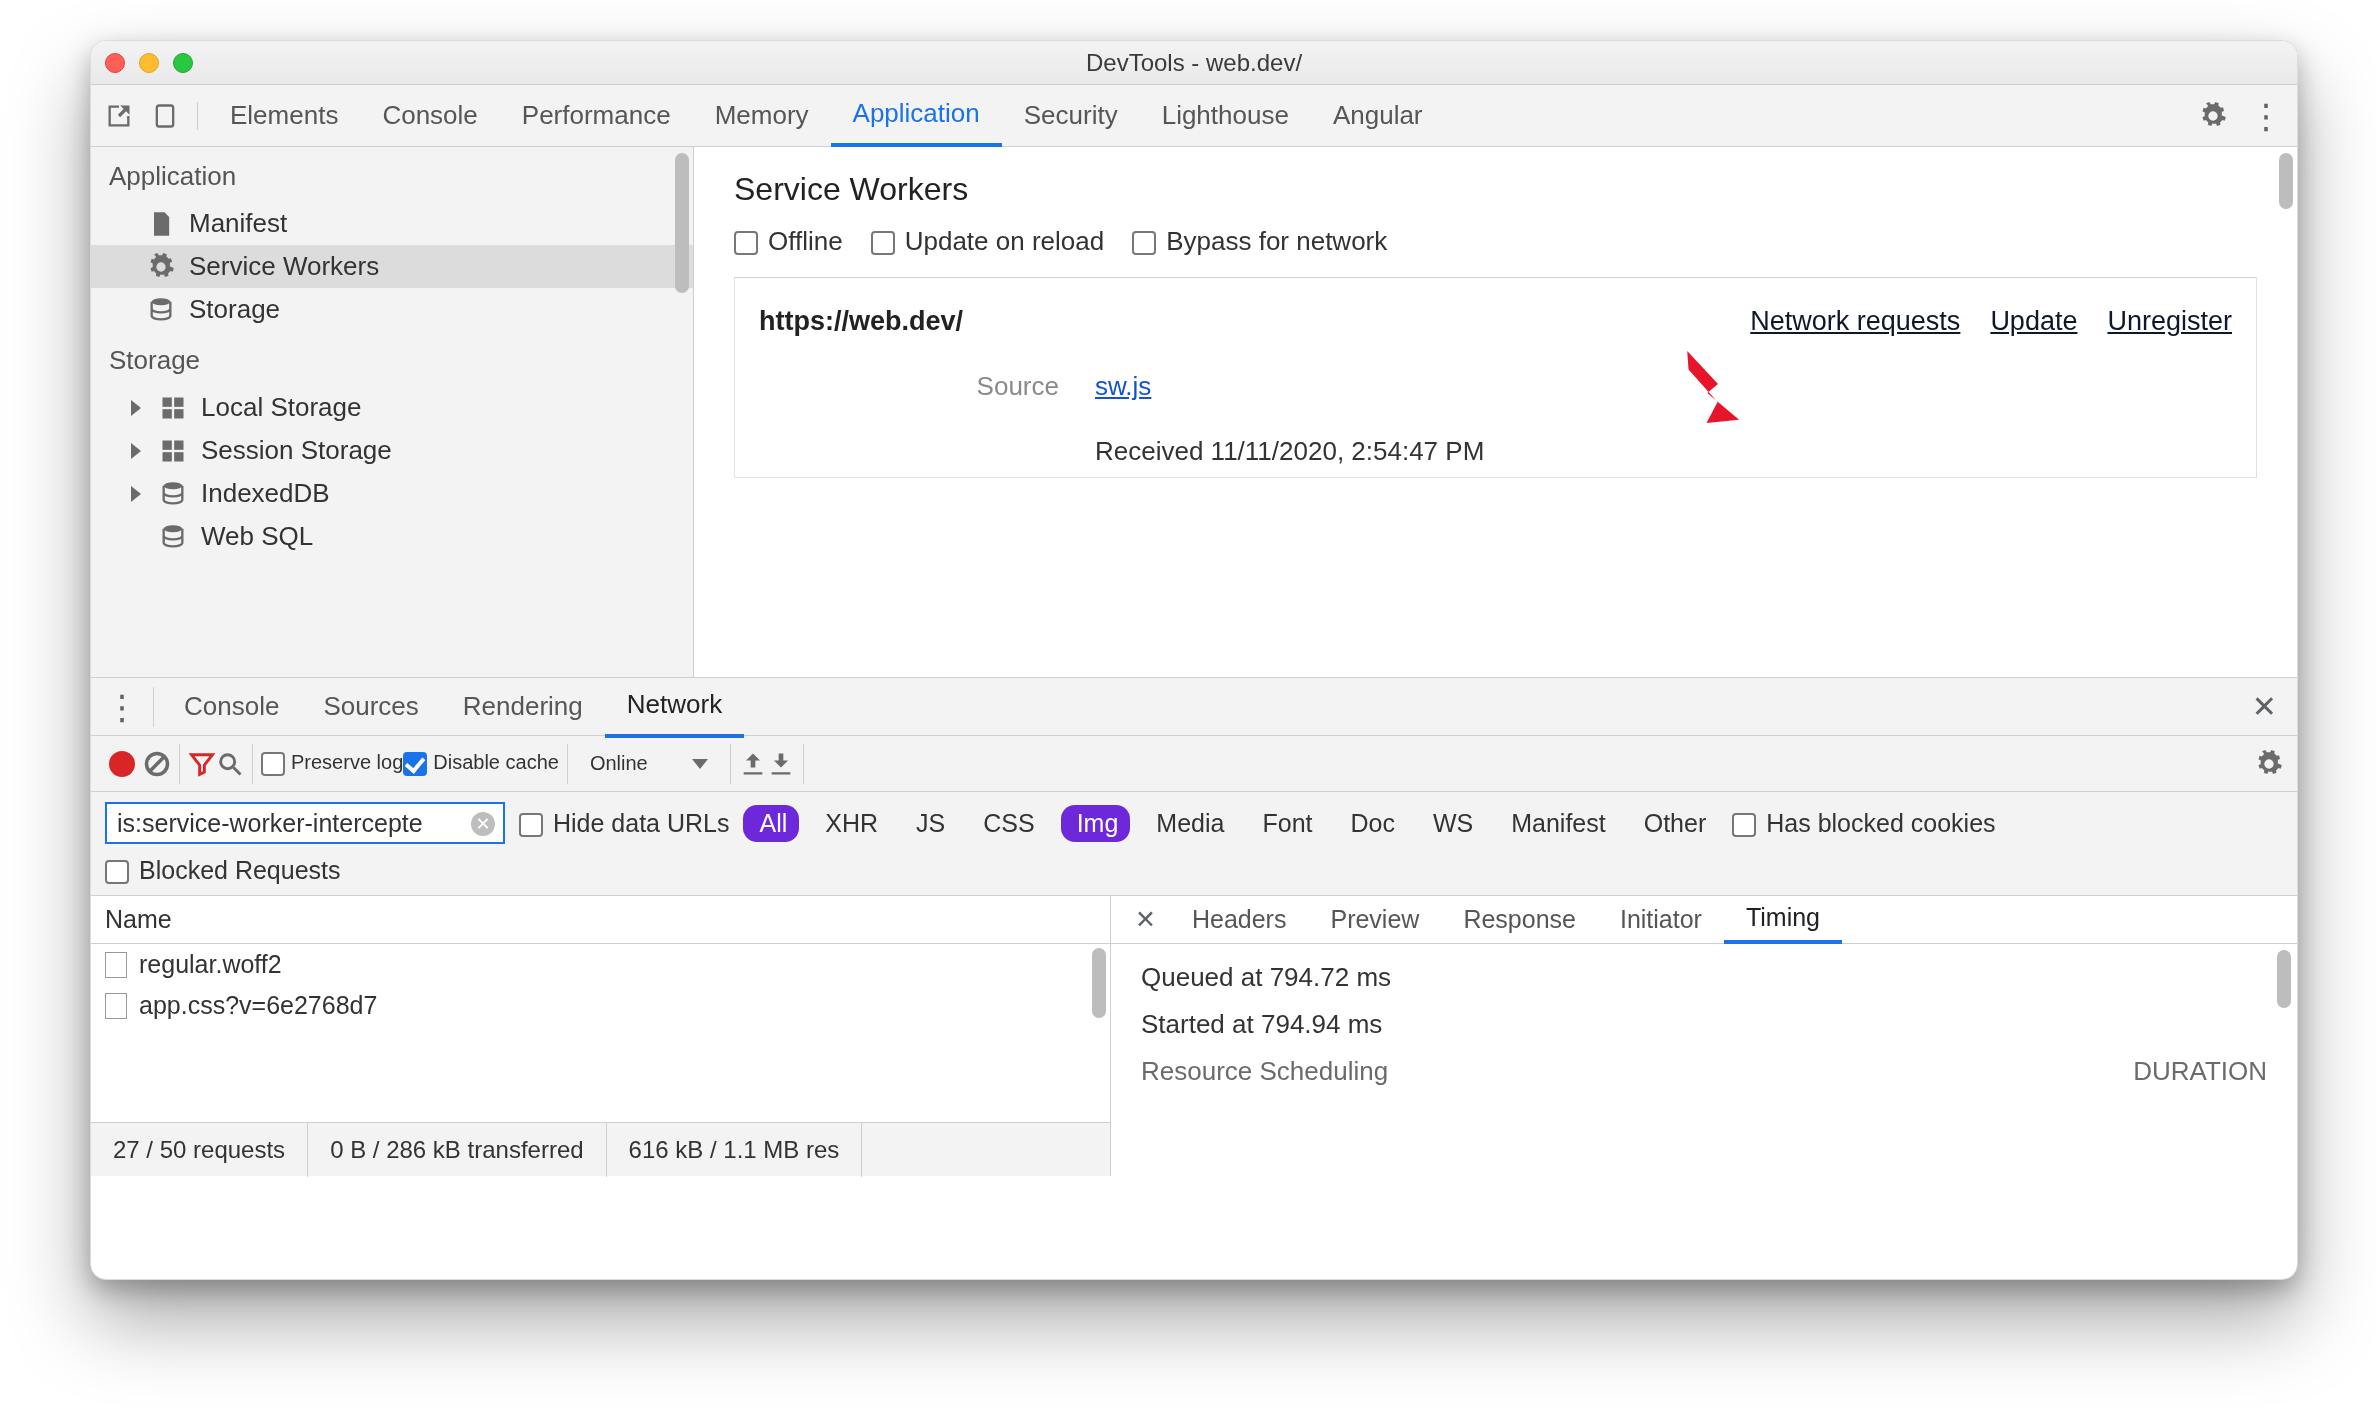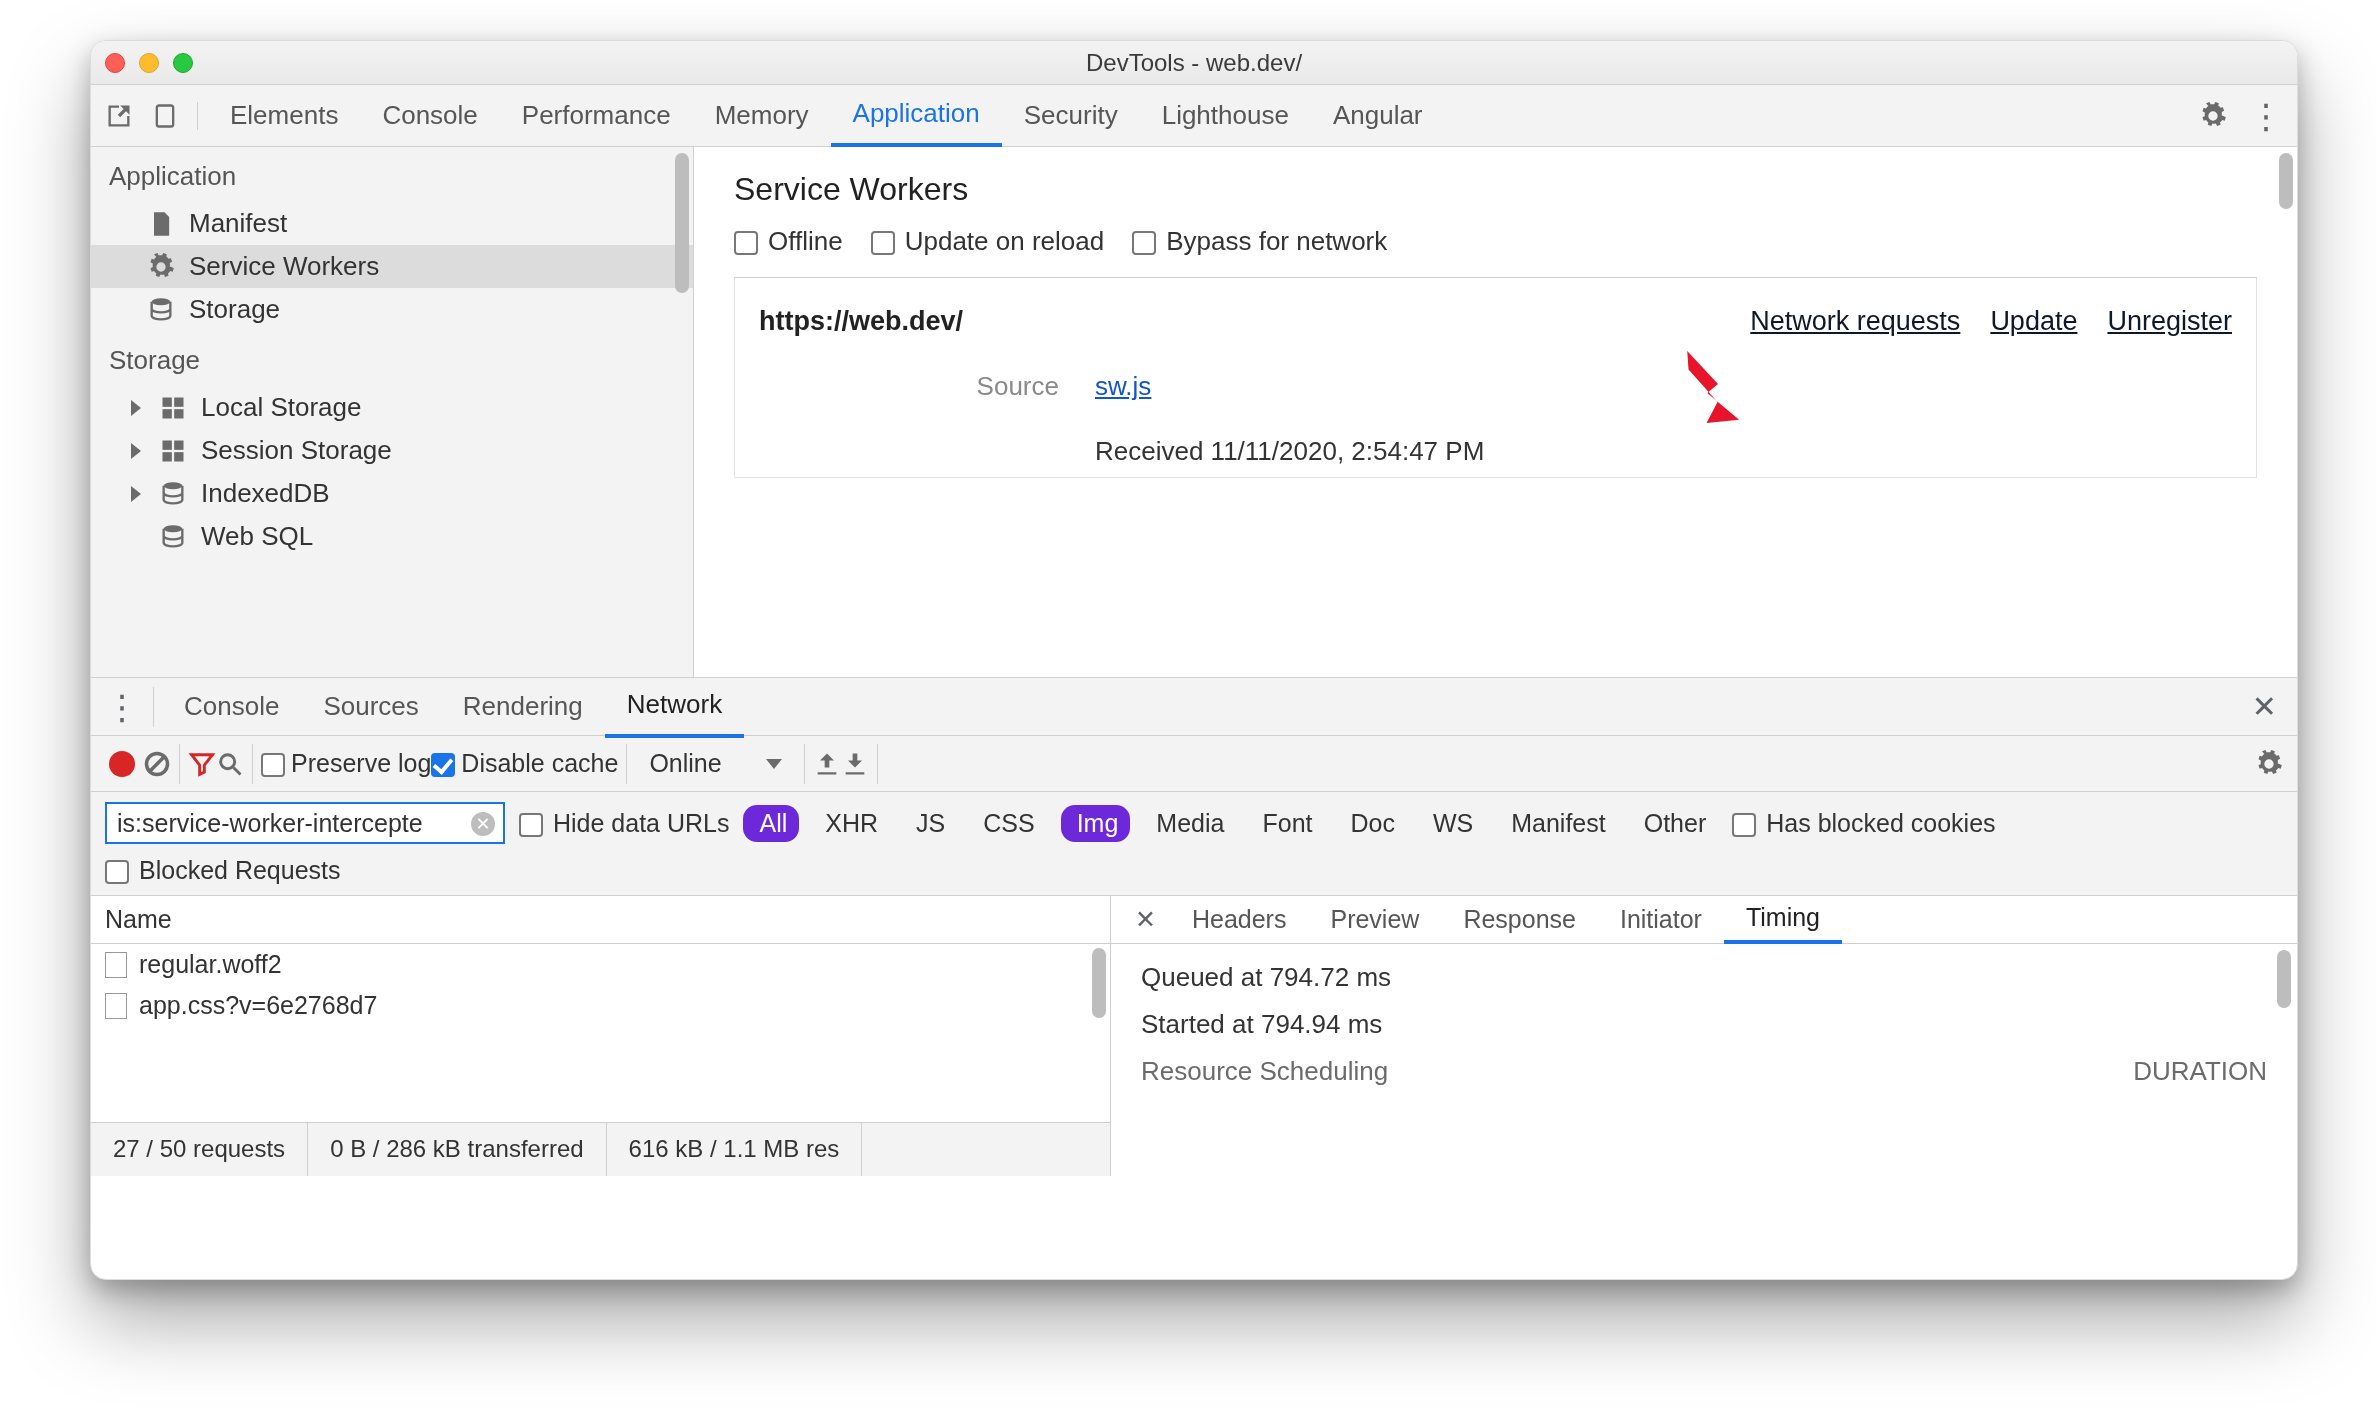--- a/index.html
+++ b/index.html
@@ -49,21 +49,21 @@
   .arrow { position:absolute; right:540px; top:200px; width:90px; height:90px; }
   .arrow svg polygon, .arrow svg path { fill:#e8142a; }
   
   .drawer { border-top:1px solid #cfcfcf; }
   .drawertabs { height:58px; background:#f3f3f3; border-bottom:1px solid #cfcfcf; display:flex; align-items:center; padding:0 14px; font-size:26px; color:#565656; }
   .drawertabs .kebab { font-size:34px; color:#5f6368; padding-right:14px; border-right:1px solid #cfcfcf; margin-right:8px; }
   .drawertabs .tab { padding:0 22px; }
   .drawertabs .tab.active { color:#222; border-bottom:4px solid #1a73e8; }
   .drawertabs .close { margin-left:auto; font-size:30px; color:#5f6368; padding-right:6px;}
   
-  .nettb { height:56px; background:#f3f3f3; border-bottom:1px solid #cfcfcf; display:flex; align-items:center; padding:0 14px; font-size:25px; color:#333; }
+  .nettb { height:56px; background:#f3f3f3; border-bottom:1px solid #cfcfcf; display:flex; align-items:center; padding:0 14px; font-size:20px; color:#333; }
   .nettb .rec { width:26px; height:26px; background:#d82626; border-radius:50%; margin:0 8px 0 4px;}
   .nettb .sep { width:1px; height:40px; background:#cfcfcf; margin:0 8px; }
   .nettb .checkbox { margin-right:6px; }
   .nettb .checked { background:#1a73e8; border-color:#1a73e8; position:relative; }
   .nettb .checked::after { content:""; position:absolute; left:4px; top:0px; width:8px; height:14px; border:solid #fff; border-width:0 4px 4px 0; transform:rotate(40deg); }
   .nettb .select { display:flex; align-items:center; gap:44px; padding:0 14px; color:#333; }
   .nettb .select .tri { width:0;height:0;border-left:8px solid transparent;border-right:8px solid transparent;border-top:10px solid #6b6b6b; }
   .nettb .gear { margin-left:auto; color:#5f6368; }
   
   .filterbar { background:#f3f3f3; border-bottom:1px solid #cfcfcf; padding:10px 14px; font-size:25px; color:#333; }
@@ -84,21 +84,21 @@
   .detail { flex:1; display:flex; flex-direction:column; background:#fff; }
   .dtabs { height:48px; display:flex; align-items:center; padding:0 10px; font-size:25px; color:#565656; border-bottom:1px solid #cfcfcf; }
   .dtabs .x { padding:0 14px; color:#5f6368; }
   .dtabs .t { padding:0 22px; }
   .dtabs .t.active { color:#222; border-bottom:4px solid #1a73e8; height:48px; display:flex; align-items:center; }
   .dbody { flex:1; padding:18px 30px; font-size:26px; color:#333; position:relative; }
   .dbody .line { margin-bottom:16px; }
   .dbody .rs { display:flex; justify-content:space-between; color:#6b6b6b; font-size:26px; margin-top:8px; }
   .dbody .scrollind { position:absolute; right:6px; top:6px; width:14px; height:58px; background:#bdbdbd; border-radius:7px; }
   
-  .statusbar { height:54px; background:#f3f3f3; border-top:1px solid #cfcfcf; display:flex; align-items:flex-end; font-size:24px; color:#333; }
+  .statusbar { height:54px; background:#f3f3f3; border-top:1px solid #cfcfcf; display:flex; align-items:center; font-size:24px; color:#333; }
   .statusbar .cell { padding:0 22px; border-right:1px solid #cfcfcf; height:54px; display:flex; align-items:center; }
   
   .svg-gear path{fill:#6b6b6b;}
 </style>
 </head>
 <body>
 
 <div class="stage">
   <div class="shadow">
 

